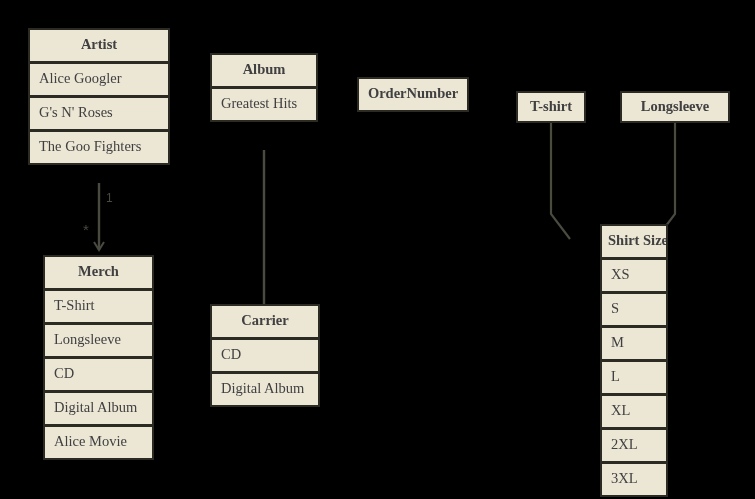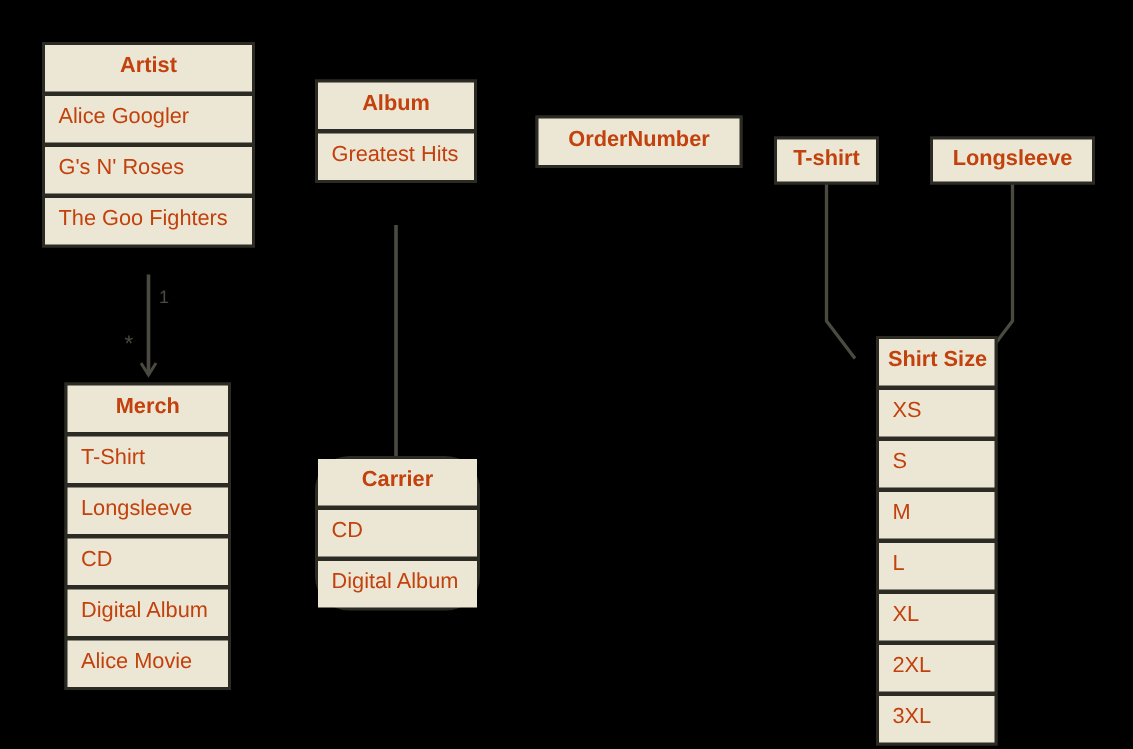--- a/index.html
+++ b/index.html
@@ -36,27 +36,28 @@
   .entity {
     position: absolute;
     box-sizing: border-box;
     background: #2b2b24;
     border: 2px solid #2b2b24;
     padding: 0;
   }
   .cell {
     box-sizing: border-box;
     background: #ece6d5;
-    color: #c2410c;
+    color: #404040;
     height: 31px;
     line-height: 29px;
     font-size: 14.5px;
     padding: 0 9px;
     white-space: nowrap;
     overflow: hidden;
+    font-family: Liberation Serif, serif;
   }
   .cell + .cell {
     margin-top: 3px;
   }
   .cell.header {
     font-weight: bold;
     text-align: center;
     padding: 0 6px;
   }
   .cell.row {
@@ -120,39 +121,39 @@
     <div class="cell row">CD</div>
     <div class="cell row">Digital Album</div>
     <div class="cell row">Alice Movie</div>
   </div>
 
   <div class="entity" style="left:210px; top:53px; width:108px;">
     <div class="cell header">Album</div>
     <div class="cell row">Greatest Hits</div>
   </div>
 
-  <div class="entity" style="left:210px; top:304px; width:110px;border-radius:23px;">
+  <div class="entity" style="left:210px; top:304px; width:110px;">
     <div class="cell header">Carrier</div>
     <div class="cell row">CD</div>
     <div class="cell row">Digital Album</div>
   </div>
 
-  <div class="entity" style="left:357px; top:77px; width:138px;">
+  <div class="entity" style="left:357px; top:77px; width:112px;">
     <div class="cell header">OrderNumber</div>
   </div>
 
   <div class="entity node" style="left:516px; top:91px; width:70px;">
     <div class="cell header">T-shirt</div>
   </div>
 
   <div class="entity node" style="left:620px; top:91px; width:110px;">
     <div class="cell header">Longsleeve</div>
   </div>
 
-  <div class="entity" style="left:584px; top:224px; width:81px;">
+  <div class="entity" style="left:600px; top:224px; width:68px;">
     <div class="cell header">Shirt Size</div>
     <div class="cell row">XS</div>
     <div class="cell row">S</div>
     <div class="cell row">M</div>
     <div class="cell row">L</div>
     <div class="cell row">XL</div>
     <div class="cell row">2XL</div>
     <div class="cell row">3XL</div>
   </div>
 

